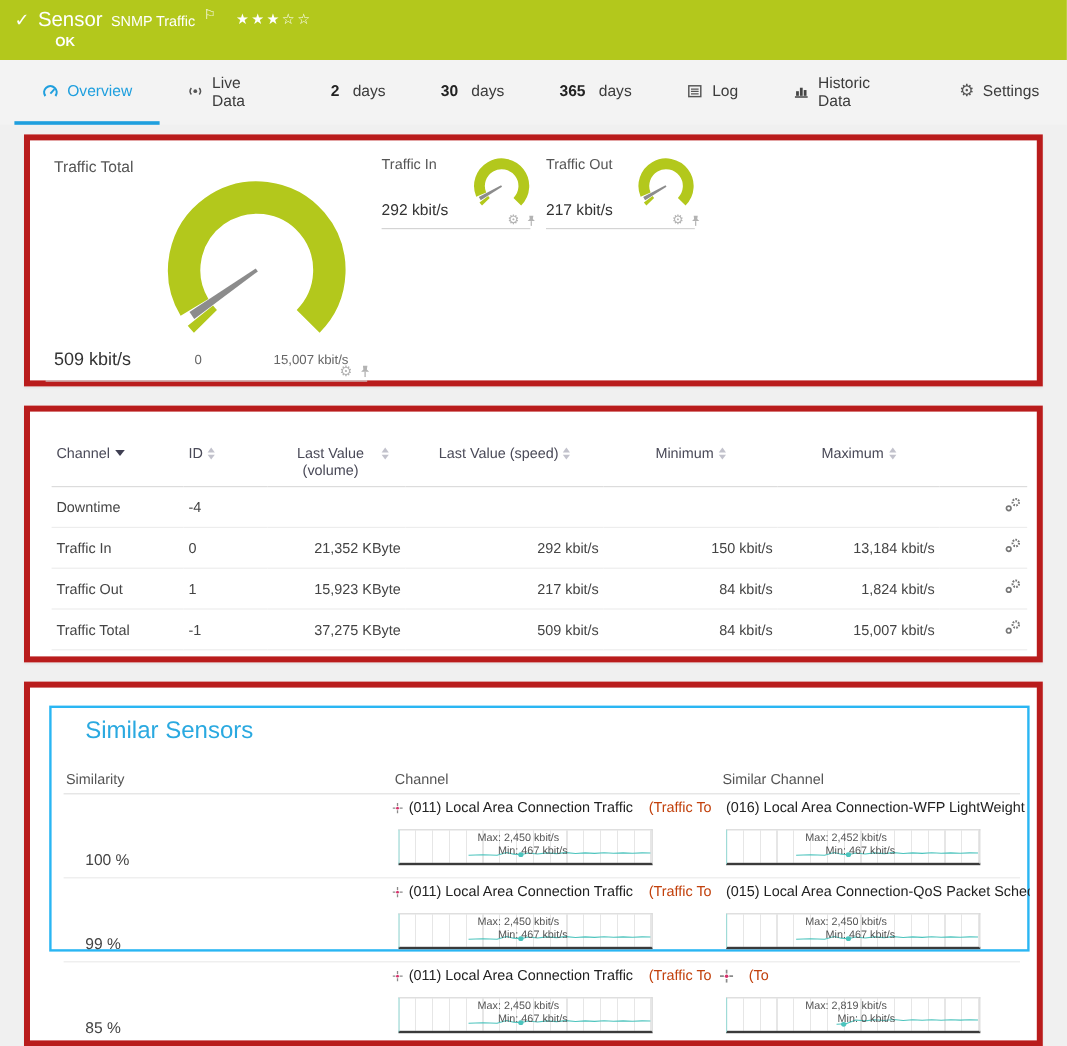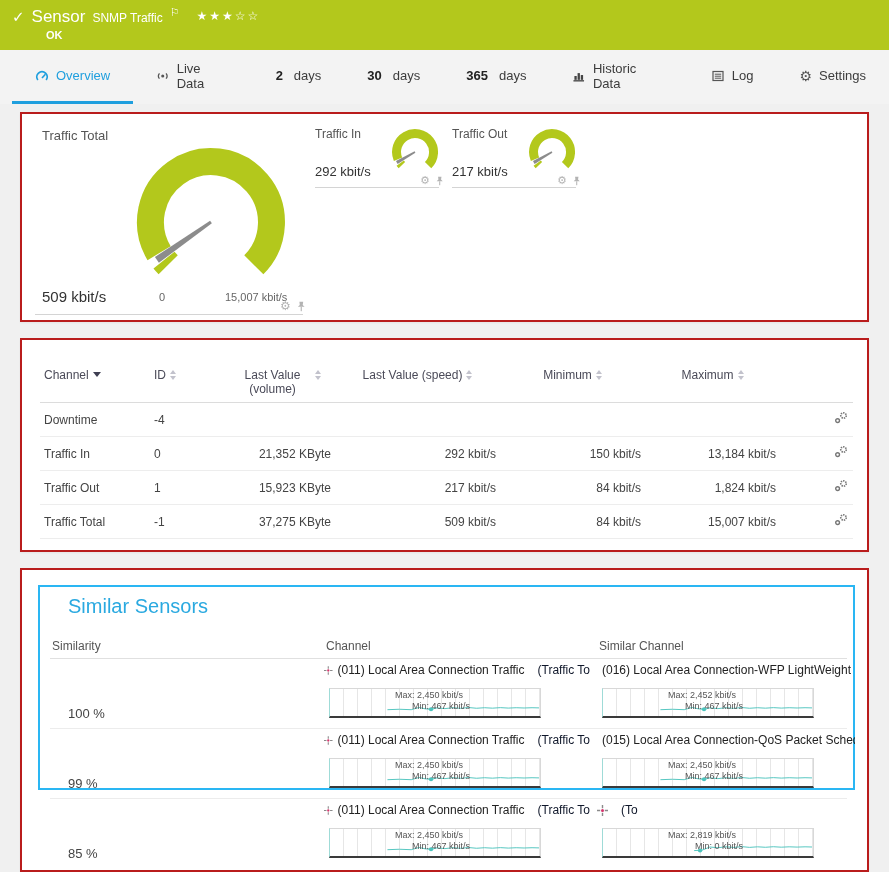--- a/index.html
+++ b/index.html
@@ -29,21 +29,21 @@
   .status-ok{position:absolute;left:46px;top:29px;font-size:11px;font-weight:bold}
 
   
   .tabbar{position:absolute;left:0;top:50px;width:889px;height:54px;background:#f3f3f3;display:flex;padding-left:12px}
   .tab{display:flex;align-items:center;gap:7px;padding:0 23px;font-size:13px;color:#3c3c3c;cursor:pointer;border-bottom:3px solid transparent}
   .tab.active{color:var(--accent-blue);border-bottom-color:var(--accent-blue)}
   .tab .tabnum{font-weight:bold;color:#222;margin-right:4px}
   .gearglyph{font-size:14px;color:#555;line-height:1}
 
   
-  .panel{position:absolute;left:20px;width:849px;background:#fff;border:2px solid #b91c1c;box-shadow:0 1px 2px rgba(0,0,0,.05)}
+  .panel{position:absolute;left:20px;width:849px;background:#fff;border:5px solid #b91c1c;box-shadow:0 1px 2px rgba(0,0,0,.05)}
   #panel-gauges{top:112px;height:210px}
   #panel-table{top:338px;height:214px}
   #panel-similar{top:568px;height:304px}
   .abs{position:absolute}
 
   
   .glabel{font-size:13px;color:#555}
   .gvalue-big{font-size:15px;color:#333}
   .gvalue-sm{font-size:13px;color:#333}
   .gscale{font-size:11px;color:#666}
@@ -69,21 +69,21 @@
   
   .simbox{position:absolute;left:16px;top:15px;width:817px;height:205px;border:2px solid var(--panel-cyan-border);background:#fff}
   .simtitle{position:absolute;left:28px;top:8px;font-size:20px;color:var(--similar-heading-blue)}
   .simhead{position:absolute;top:52px;font-size:12px;color:#555}
   .simdivider{position:absolute;left:10px;width:797px;height:1px;background:#e0e0e0}
   .simrow{position:absolute;left:0;width:813px;height:70px}
   .simrowline{position:absolute;left:10px;width:797px;height:1px;background:#ececec}
   .simvalue{position:absolute;left:28px;top:48px;font-size:13px;color:#444}
   .chcell{position:absolute;top:4px;width:266px}
   .chname-row{display:flex;align-items:center;gap:5px;white-space:nowrap;overflow:hidden;font-size:12px;color:#222;height:16px}
-  .chtype{margin-left:8px;color:#0f172a}
+  .chtype{margin-left:8px;color:#c2410c}
   .spark{position:absolute;top:26px;width:212px;height:30px;background:#fff;border:1px solid #d8d8d8;border-bottom:2px solid #3a3a3a;border-left:1px solid #9fdbd7;
          background-image:repeating-linear-gradient(to right,transparent 0 13px,#e6e6e6 13px 14px)}
   .spark svg{position:absolute;left:0;top:0;width:100%;height:100%}
   .sparklabels{position:absolute;top:1px;right:70px;text-align:right;font-size:9px;line-height:11px;color:#555;white-space:nowrap}
   .sparklabels .mx{margin-right:7px}
 </style>
 </head>
 <body>
 
 <div class="topbar">
@@ -119,33 +119,33 @@
   <div class="tab">
     <span class="tabnum">30</span>
     <span>days</span>
   </div>
   <div class="tab">
     <span class="tabnum">365</span>
     <span>days</span>
   </div>
   <div class="tab">
     <svg width="14" height="14" viewBox="0 0 14 14">
+      <rect x="2" y="2.5" width="10" height="9" fill="none" stroke="#555" stroke-width="1.2"></rect>
+      <path d="M3.8 5.2h6.4 M3.8 7.2h6.4 M3.8 9.2h6.4" stroke="#555" stroke-width="1"></path>
+    </svg>
+    <span>Log</span>
+  </div>
+  <div class="tab">
+    <svg width="14" height="14" viewBox="0 0 14 14">
       <path d="M1.5 12h11" stroke="#444" stroke-width="1.4"></path>
       <rect x="2.5" y="7" width="2.4" height="4" fill="#444"></rect>
       <rect x="5.8" y="4" width="2.4" height="7" fill="#444"></rect>
       <rect x="9.1" y="6" width="2.4" height="5" fill="#444"></rect>
     </svg>
     <span>Historic Data</span>
-  </div>
-  <div class="tab">
-    <svg width="14" height="14" viewBox="0 0 14 14">
-      <rect x="2" y="2.5" width="10" height="9" fill="none" stroke="#555" stroke-width="1.2"></rect>
-      <path d="M3.8 5.2h6.4 M3.8 7.2h6.4 M3.8 9.2h6.4" stroke="#555" stroke-width="1"></path>
-    </svg>
-    <span>Log</span>
   </div>
   <div class="tab">
     <span class="gearglyph sym">⚙</span>
     <span>Settings</span>
   </div>
 </div>
 
 <div class="panel" id="panel-gauges">
 
   <div class="abs glabel" style="left:20px;top:14px">Traffic Total</div>

